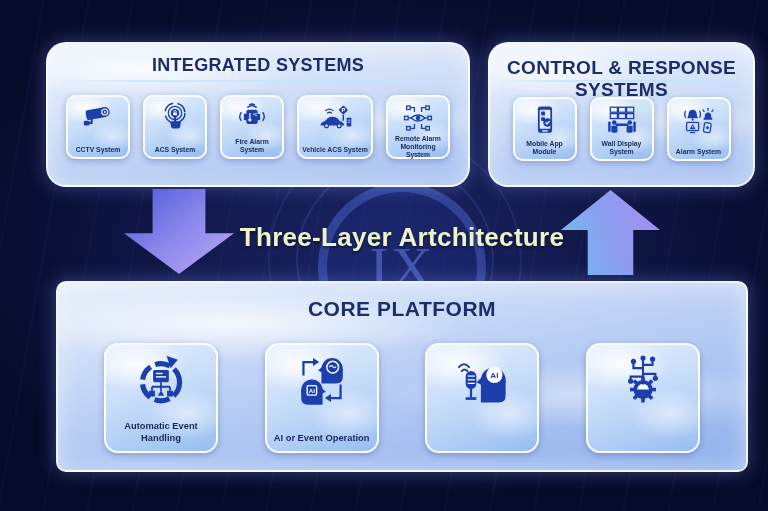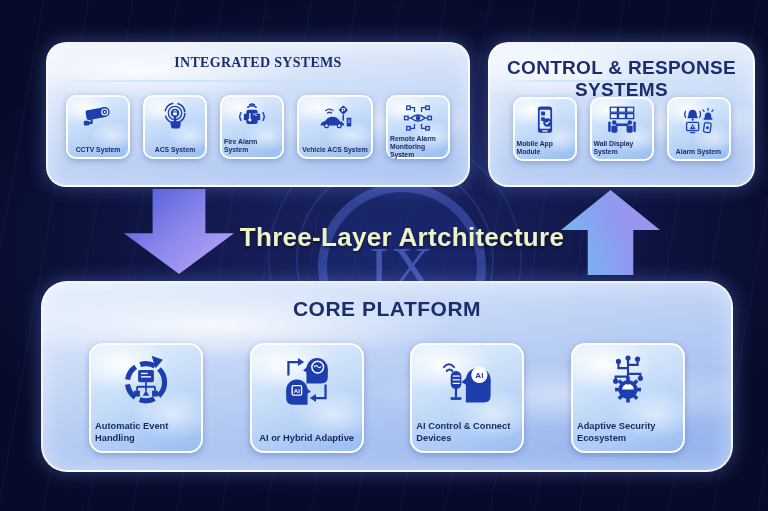--- a/index.html
+++ b/index.html
@@ -29,30 +29,30 @@
     border:2px solid rgba(255,255,255,.8);
     background:
       radial-gradient(ellipse 55% 30% at 22% 18%, rgba(255,255,255,.85), rgba(255,255,255,0) 70%),
       radial-gradient(ellipse 45% 25% at 75% 55%, rgba(255,255,255,.5), rgba(255,255,255,0) 70%),
       linear-gradient(173deg,#eef4fd 0%,#ccdcf7 45%,#a6c0f1 100%);
     box-shadow:0 0 18px 2px rgba(130,160,255,.30), inset 0 0 24px rgba(255,255,255,.45);
     box-sizing:border-box;
   }
   .panel-integrated{left:46px;top:42px;width:424px;height:145px;}
   .panel-control{left:488px;top:42px;width:267px;height:145px;}
-  .panel-core{left:41px;top:281px;width:692px;height:191px;border-radius:26px;
+  .panel-core{left:56px;top:281px;width:692px;height:191px;border-radius:10px;
     background:
       radial-gradient(ellipse 50% 28% at 25% 22%, rgba(255,255,255,.8), rgba(255,255,255,0) 70%),
       radial-gradient(ellipse 45% 25% at 78% 60%, rgba(255,255,255,.45), rgba(255,255,255,0) 70%),
       linear-gradient(170deg,#e6effc 0%,#bcd0f5 45%,#8fb0ec 100%);
   }
   .panel h2{
     margin:0;text-align:center;color:#1c2d6e;font-weight:800;letter-spacing:.3px;
   }
-  .panel-integrated h2{padding-top:11px;font-size:14px;font-family:Liberation Serif, serif;}
+  .panel-integrated h2{padding-top:11px;font-size:18px;}
   .panel-control h2{padding-top:13px;font-size:19px;}
   .panel-core h2{padding-top:14px;font-size:21px;letter-spacing:.5px;}
   .title-line{position:absolute;left:10px;right:10px;top:36px;height:2px;
     background:linear-gradient(90deg,rgba(191,228,255,.1),rgba(191,228,255,.75) 20%,rgba(191,228,255,.75) 80%,rgba(191,228,255,.1));}
   
   .cards{position:absolute;display:flex;justify-content:center;}
   .panel-integrated .cards{left:14px;right:14px;top:51px;gap:13px;}
   .panel-control .cards{left:12px;right:12px;top:53px;gap:13px;}
   .panel-core .cards{left:46px;right:46px;top:60px;justify-content:space-between;}
   .card{
@@ -63,21 +63,21 @@
       radial-gradient(ellipse 70% 40% at 28% 18%, rgba(255,255,255,.95), rgba(255,255,255,0) 65%),
       radial-gradient(ellipse 55% 35% at 75% 65%, rgba(255,255,255,.55), rgba(255,255,255,0) 70%),
       linear-gradient(160deg,#e6f1fd 0%,#bfd8f8 55%,#98bdf2 100%);
     box-shadow:0 2px 6px rgba(20,40,120,.28);
     display:flex;flex-direction:column;align-items:center;justify-content:space-between;
     padding:4px 2px 3px;
   }
   .card.wide{width:76px;}
   .card-sm .icon svg{width:40px;height:34px;display:block;}
   .card .label{
-    font-size:6.8px;line-height:1.2;font-weight:bold;color:#18285e;text-align:left;
+    font-size:6.8px;line-height:1.2;font-weight:bold;color:#18285e;text-align:center;
   }
   .card-lg{width:114px;height:110px;border-radius:14px;padding:8px 4px 7px;}
   .card-lg .icon svg{width:58px;height:54px;display:block;}
   .card-lg .label{font-size:9.3px;line-height:1.3;}
   
   .arrow{position:absolute;}
   .arrow-down{
     left:124px;top:189px;width:110px;height:85px;
     background:linear-gradient(140deg,#4b55d8 0%,#8a87ec 50%,#c0aaf5 100%);
     clip-path:polygon(26% 0,74% 0,74% 52%,100% 52%,50% 100%,0 52%,26% 52%);
@@ -331,21 +331,21 @@
             <text x="15" y="35.3" text-anchor="middle" font-size="5.4" font-weight="bold" fill="#ffffff" font-family="Liberation Sans, sans-serif">AI</text>
             <g fill="#1d3fae">
               <circle cx="33" cy="14" r="9.5"></circle>
               <path d="M42.5 14 h-19 v13 h13 q6 0 6 -6z"></path>
               <path d="M24.5 12 l-4 3.5 4 2z"></path>
             </g>
             <circle cx="33.5" cy="12.5" r="5.2" fill="none" stroke="#ffffff" stroke-width="1.3"></circle>
             <path d="M30.5 12.5 q1.5 -2.5 3 -.5 q1.5 2 3 0" stroke="#ffffff" stroke-width="1.1" fill="none"></path>
           </svg>
         </span>
-        <span class="label">AI or Hybrid Adaptive</span>
+        <span class="label">AI or Event Operation</span>
       </div>
 
       <div class="card card-lg">
         <span class="icon">
           <svg viewBox="0 0 48 48">
             <g stroke="#1d3fae" stroke-width="1.8" fill="none" stroke-linecap="round">
               <path d="M3.5 12.5 q4.5 -5 9 0"></path>
               <path d="M6 16 q2.5 -2.6 5 0"></path>
             </g>
             <rect x="9.5" y="16" width="9.5" height="16" rx="4.7" fill="#1d3fae"></rect>
@@ -358,21 +358,20 @@
             <line x1="9.5" y1="40.5" x2="19" y2="40.5" stroke="#1d3fae" stroke-width="2.4"></line>
             <g fill="#1d3fae">
               <circle cx="34" cy="24" r="11"></circle>
               <path d="M45 24 h-22 v20 h16 q6 0 6 -6z"></path>
               <path d="M23.5 22 l-4.5 4 4.5 2.5z"></path>
             </g>
             <circle cx="35" cy="19.5" r="7.2" fill="#ffffff"></circle>
             <text x="35" y="22.4" text-anchor="middle" font-size="7.2" font-weight="bold" fill="#1d3fae" font-family="Liberation Sans, sans-serif">AI</text>
           </svg>
         </span>
-        <span class="label">AI Control &amp; Connect Devices</span>
       </div>
 
       <div class="card card-lg">
         <span class="icon">
           <svg viewBox="0 0 48 48">
             <g fill="#1d3fae">
               <rect x="22.4" y="21" width="3.2" height="23" transform="rotate(0 24 32.5)"></rect>
               <rect x="22.4" y="21" width="3.2" height="23" transform="rotate(45 24 32.5)"></rect>
               <rect x="22.4" y="21" width="3.2" height="23" transform="rotate(90 24 32.5)"></rect>
               <rect x="22.4" y="21" width="3.2" height="23" transform="rotate(135 24 32.5)"></rect>
@@ -388,19 +387,18 @@
             </g>
             <g fill="#1d3fae">
               <circle cx="24" cy="4.5" r="2.3"></circle>
               <circle cx="15.5" cy="7.5" r="2.3"></circle>
               <circle cx="32.5" cy="5.5" r="2.3"></circle>
               <circle cx="13" cy="25" r="2.3"></circle>
               <circle cx="35" cy="22.5" r="2.3"></circle>
             </g>
           </svg>
         </span>
-        <span class="label">Adaptive Security Ecosystem</span>
       </div>
 
     </div>
   </section>
 
 </div>
 
 </body></html>

